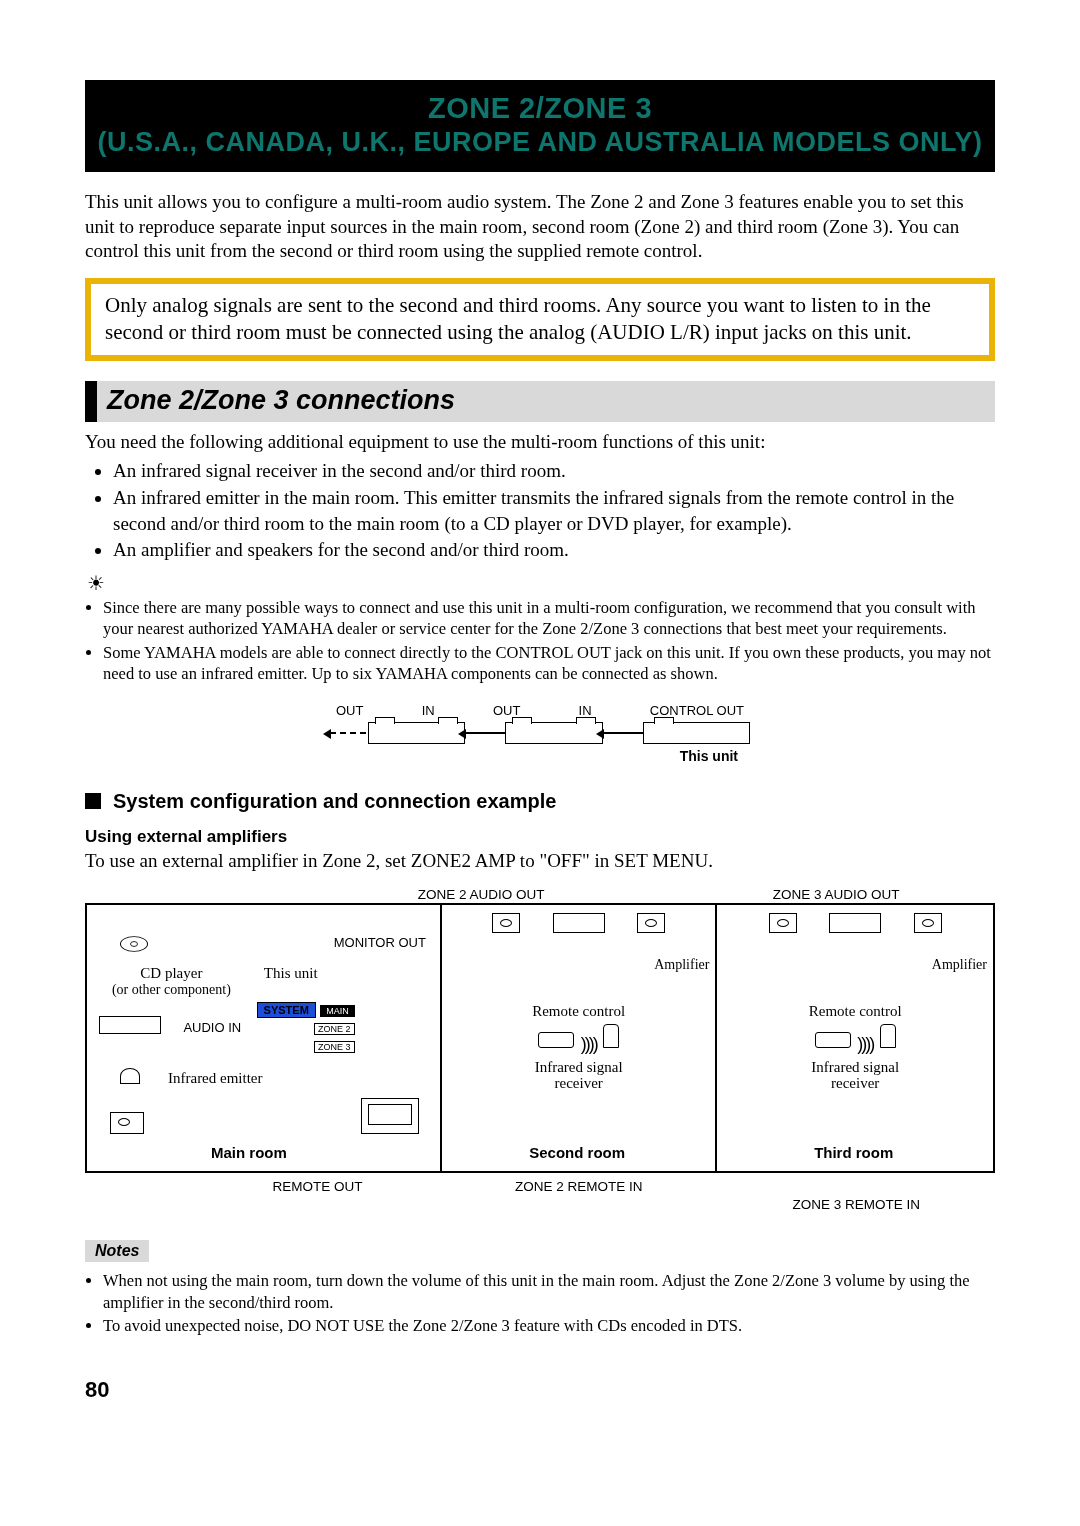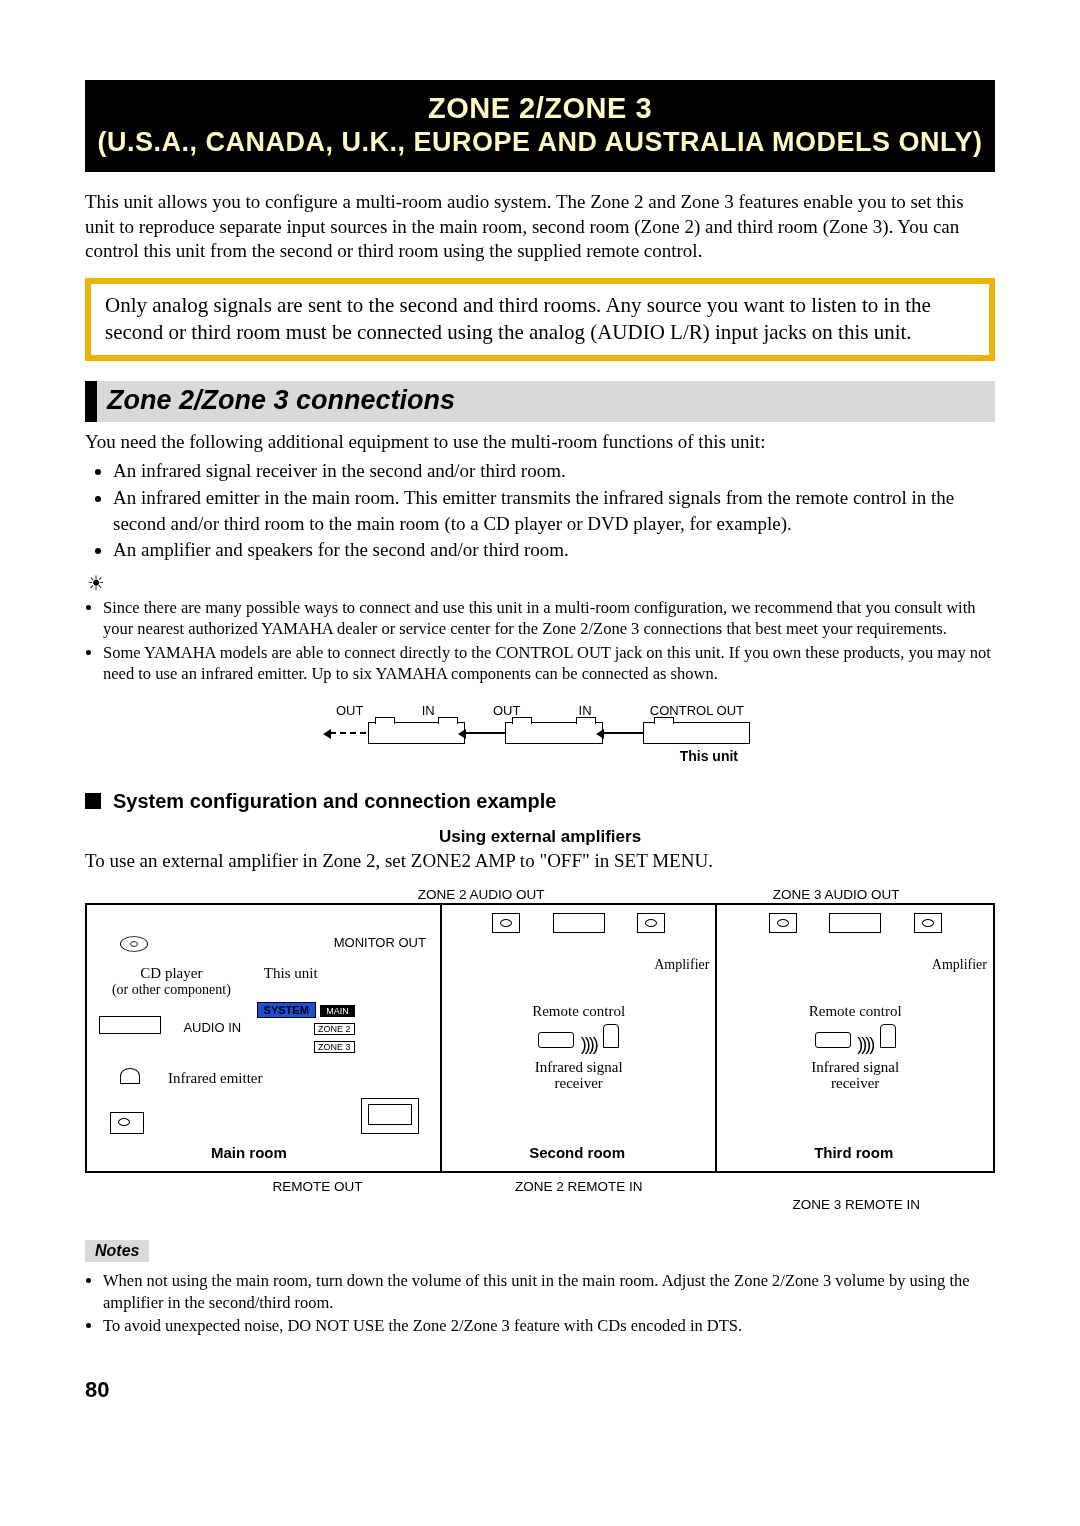--- a/index.html
+++ b/index.html
@@ -10,21 +10,21 @@
     color: #000;
   }
   .page {
     width: 1080px;
     margin: 0 auto;
     padding: 80px 85px 60px 85px;
     box-sizing: border-box;
   }
   .title-bar {
     background: #000;
-    color: #fef9c3;
+    color: #0f766e;
     text-align: center;
     padding: 10px 0 12px 0;
     font-family: Arial, Helvetica, sans-serif;
     font-weight: bold;
     line-height: 1.25;
   }
   .title-main {
     font-size: 29px;
     letter-spacing: 0.5px;
   }
@@ -119,21 +119,20 @@
     margin-top: 26px;
   }
   .subhead-square {
     display:inline-block; width:16px; height:16px; background:#000; margin-right:12px; vertical-align: -1px;
   }
   .subsubhead {
     font-family: Arial, Helvetica, sans-serif;
     font-weight: bold;
     font-size: 17px;
     margin-top: 14px;
-    text-align: center;
   }
 
   
   .diagram2-wrap {
     margin-top: 14px;
     font-family: Arial, Helvetica, sans-serif;
   }
   .d2-toplabels { display:flex; font-size:13.5px;}
   .d2-toplabels .l1 { flex:0 0 58.5%; text-align:center; padding-left:260px; box-sizing:border-box;}
   .d2-toplabels .l2 { flex:1; text-align:center; padding-left:60px;}

